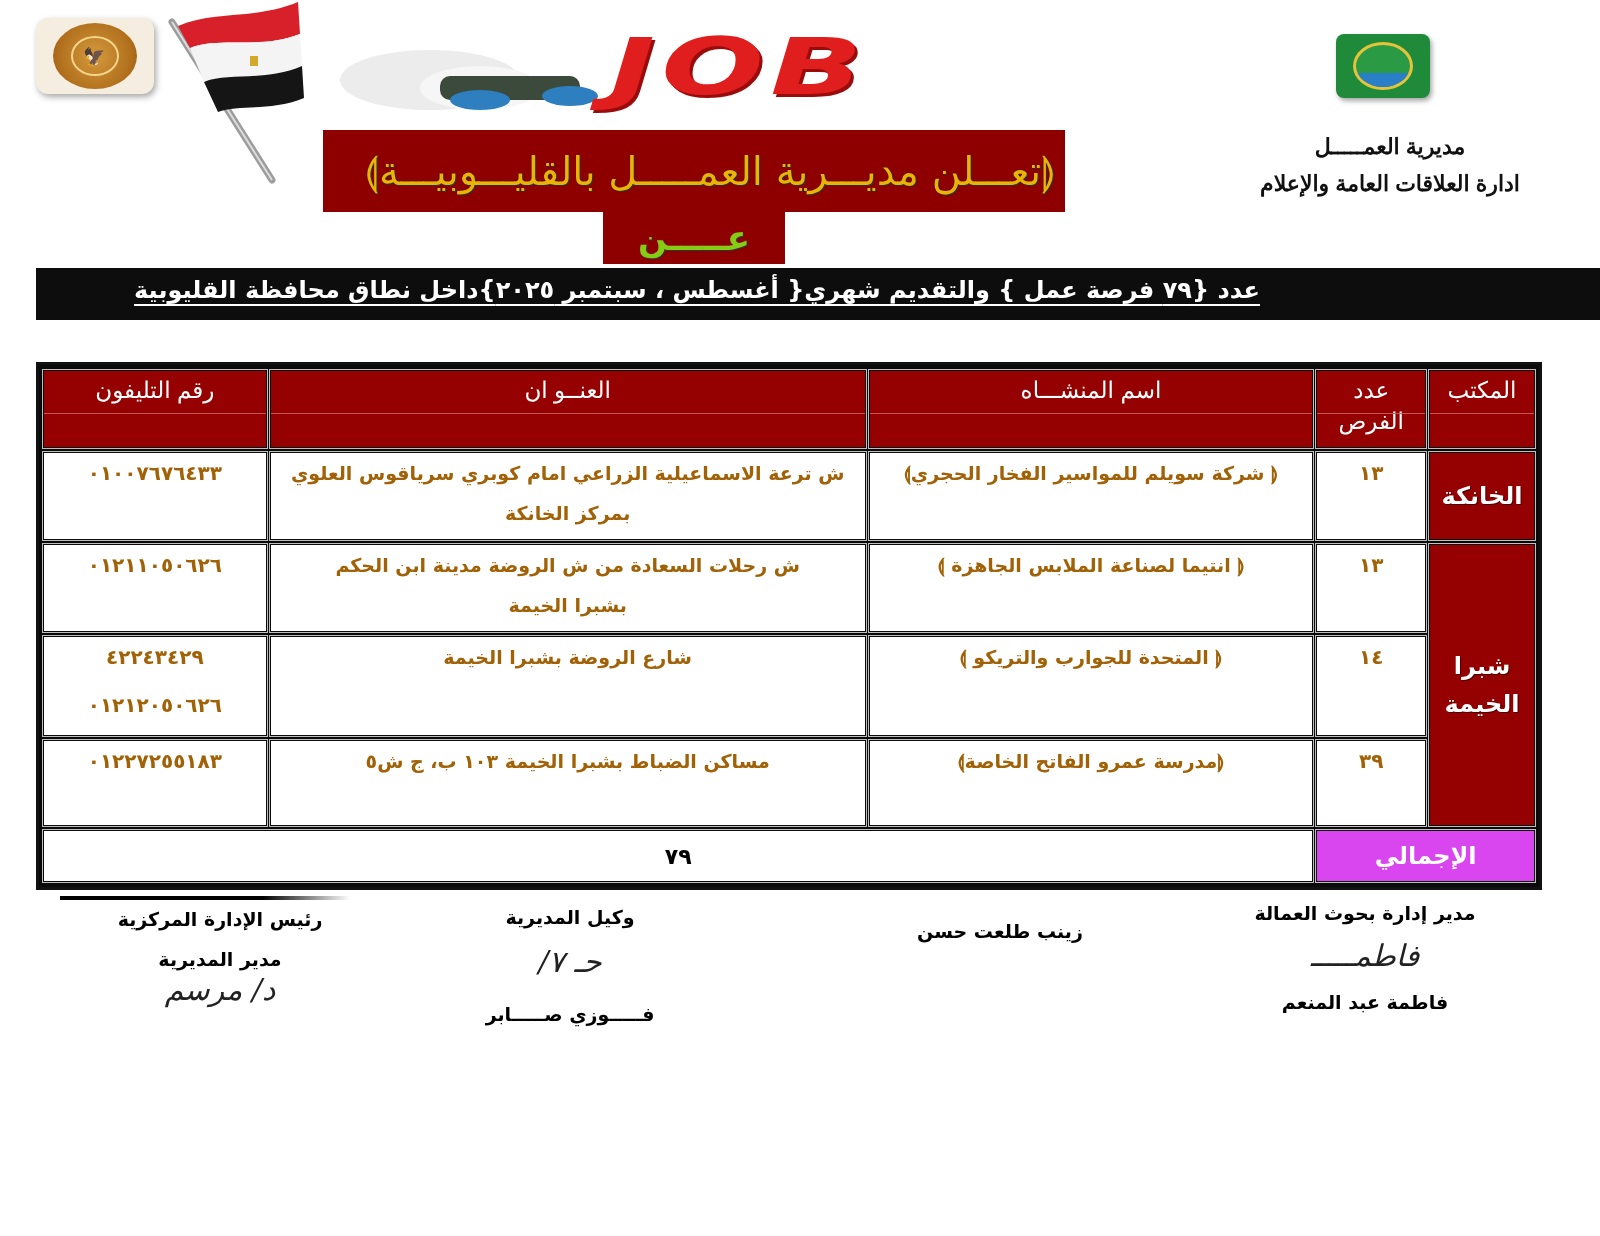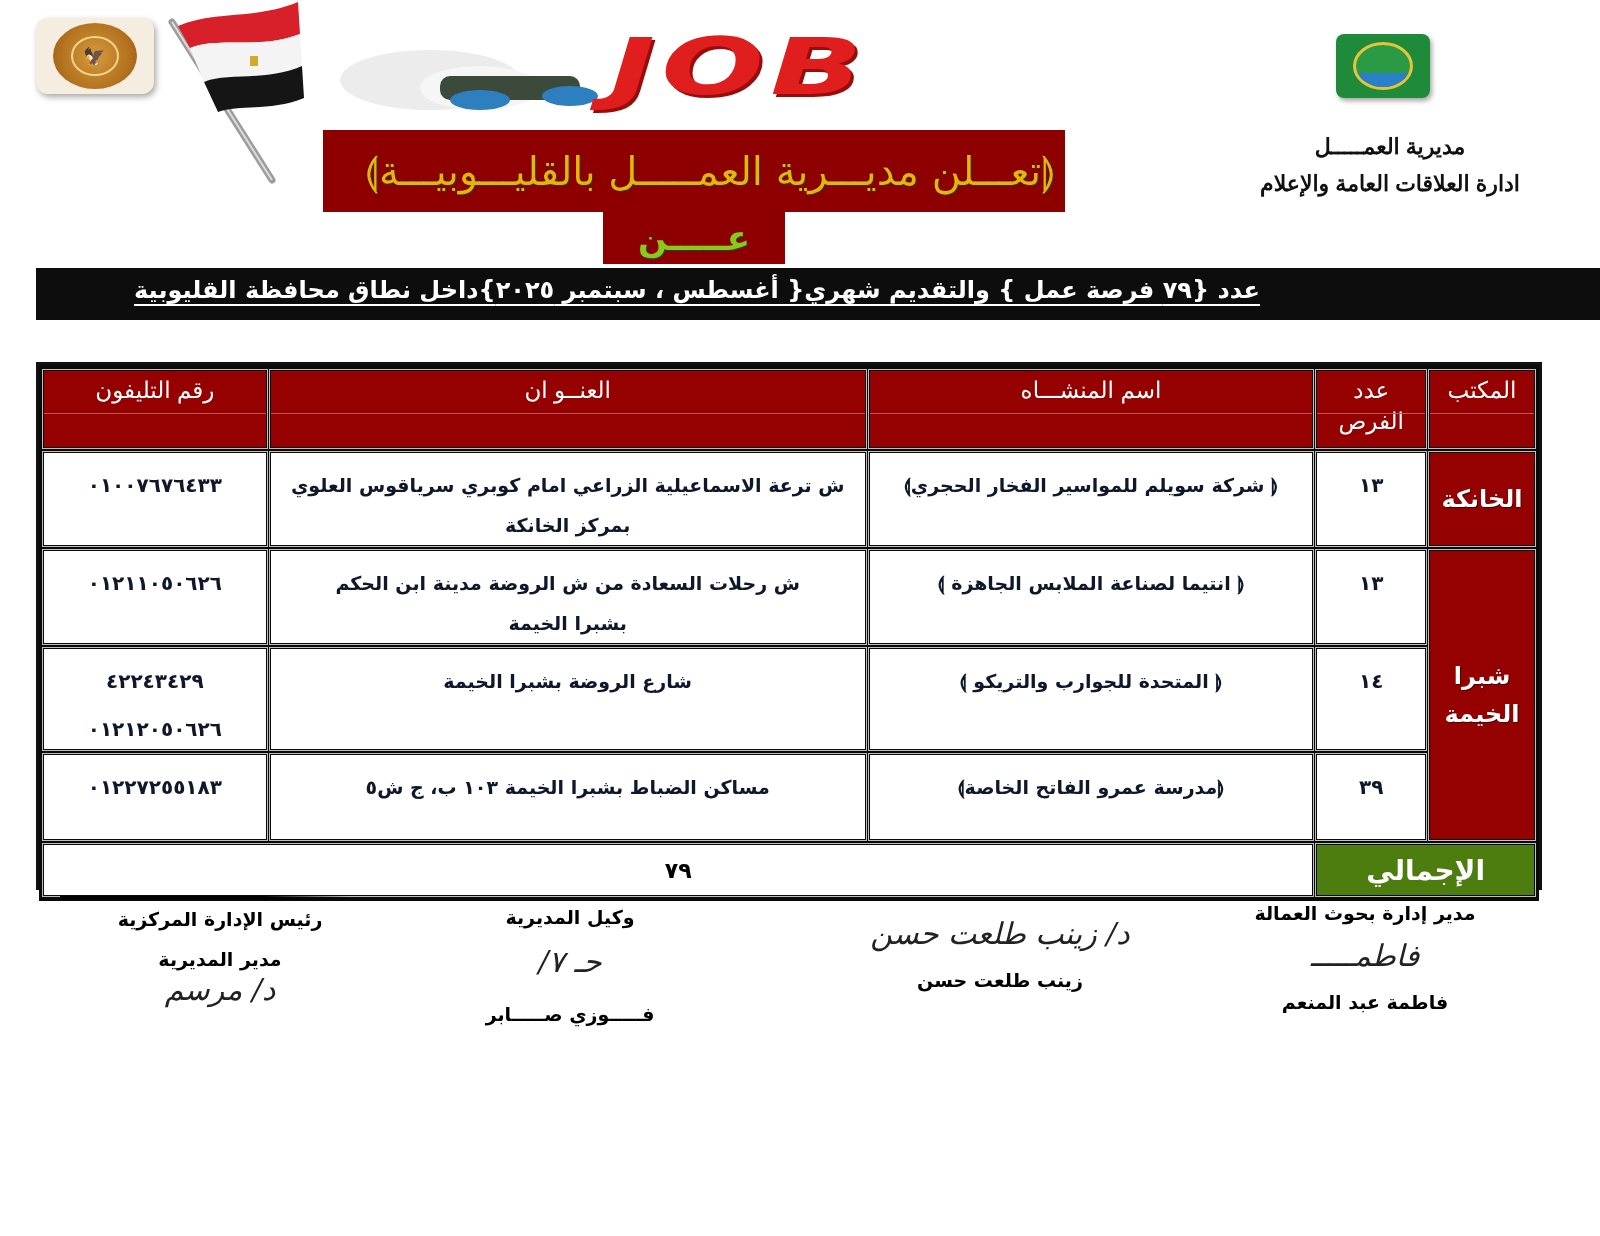--- a/index.html
+++ b/index.html
@@ -130,26 +130,26 @@
     }
     th.hcell .line2 { display: block; margin-top: 4px; }
     td.office {
       background: #950000; color: #fff; text-align: center;
       font-family: "DejaVu Sans", sans-serif; font-weight: bold; font-size: 24px;
       text-shadow: 1px 1px 0 #4a0000;
     }
     td.cell {
       background: #fff; text-align: center; vertical-align: top;
       font-family: "DejaVu Sans", sans-serif; font-weight: bold;
-      font-size: 19px; color: #0f172a; padding-top: 12px; line-height: 40px;
+      font-size: 19px; color: #a16207; line-height: 40px;
     }
     td.cell.num { font-size: 20px; }
     td.total-label {
-      background: #4d7c0f; color: #fff; text-align: center;
-      font-family: "DejaVu Sans", sans-serif; font-weight: bold; font-size: 28px;
+      background: #d946ef; color: #fff; text-align: center;
+      font-family: "DejaVu Sans", sans-serif; font-weight: bold; font-size: 24px;
     }
     td.total-value {
       background: #fff; text-align: center;
       font-family: "DejaVu Sans", sans-serif; font-weight: bold; font-size: 22px;
     }
 
     
     .sig-rule {
       left: 60px; top: 896px; width: 290px; height: 4px;
       background: linear-gradient(to right, #000 70%, rgba(0,0,0,0));
@@ -316,21 +316,20 @@
 
 <div class="abs sig-rule"></div>
 
 <div class="abs sig" style="left:1230px; top:902px; width:270px;">
   <span class="title">مدير إدارة بحوث العمالة</span>
   <span class="scribble" style="display:block;margin-top:14px;">فاطمـــــ</span>
   <span class="name" style="margin-top:18px;">فاطمة عبد المنعم</span>
 </div>
 
 <div class="abs sig" style="left:810px; top:902px; width:380px;">
-  <span class="scribble" style="display:block;margin-top:14px;">د/ زينب طلعت حسن</span>
   <span class="name" style="margin-top:18px;">زينب طلعت حسن</span>
 </div>
 
 <div class="abs sig" style="left:440px; top:906px; width:260px;">
   <span class="title">وكيل المديرية</span>
   <span class="scribble" style="display:block;margin-top:16px;">حـ ٧/</span>
   <span class="name" style="margin-top:24px;">فـــــوزي صـــــابر</span>
 </div>
 
 <div class="abs sig" style="left:90px; top:908px; width:260px;">

